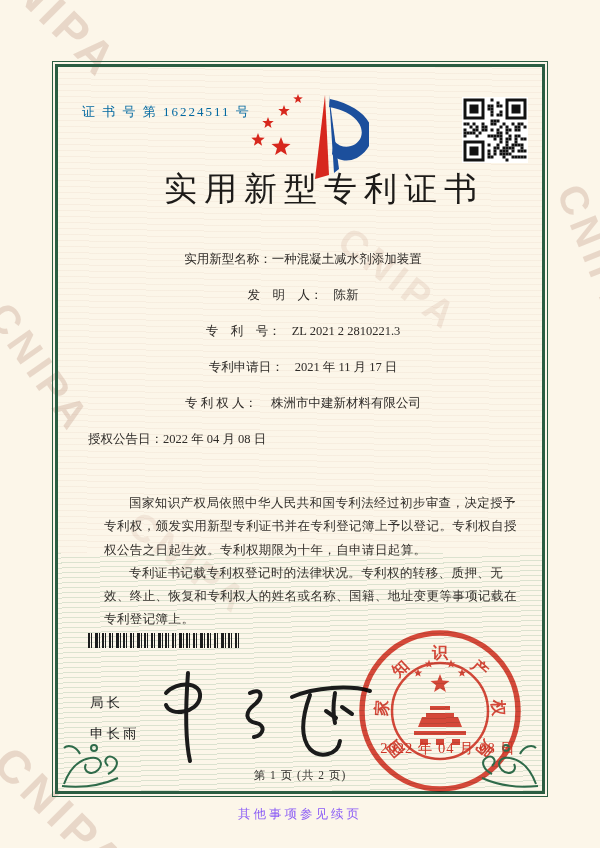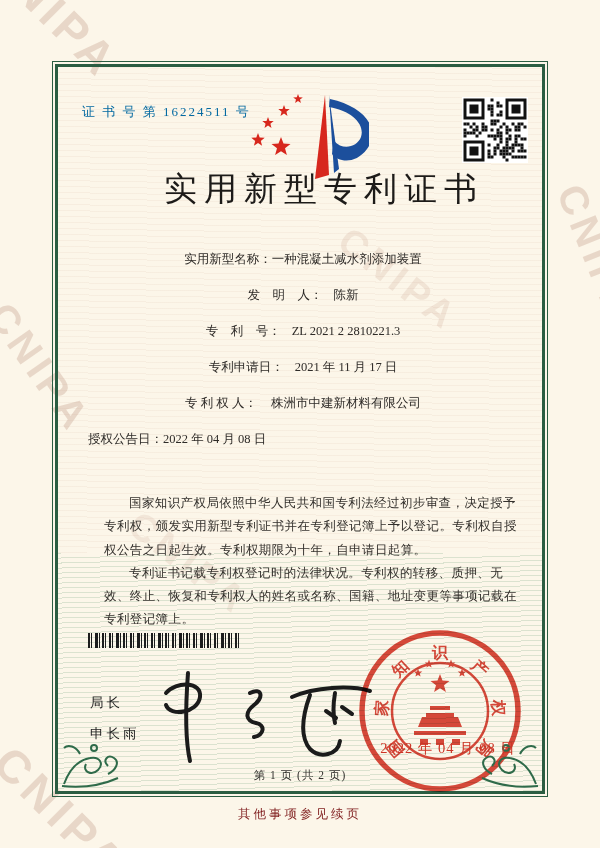--- a/index.html
+++ b/index.html
@@ -76,21 +76,21 @@
   .seal-date{
     position:absolute;left:300px;top:672px;width:180px;text-align:center;
     color:#cd3526;font-size:14.5px;letter-spacing:1px;z-index:3;
   }
   
   .fl{position:absolute;bottom:2px;}
   .fl-r{right:2px;}
   .fl-l{left:2px;transform:scaleX(-1);}
   
   .page-no{position:absolute;left:0;right:0;bottom:8px;text-align:center;font-size:11.5px;letter-spacing:1px;color:#33312e;margin-top:32px;}
-  .note{position:absolute;left:0;right:0;top:806px;text-align:center;font-size:12.5px;letter-spacing:3px;color:#7f1d1d;z-index:2;}
+  .note{position:absolute;left:0;right:0;top:806px;text-align:center;font-size:12.5px;letter-spacing:3px;color:#8b5cf6;z-index:2;}
 </style>
 </head>
 <body>
 
 <div class="wm wm1">CNIPA</div>
 <div class="wm wm2">CNIPA</div>
 <div class="wm wm3">CNIPA</div>
 <div class="wm wm4">CNIPA</div>
 <div class="wm wm5">CNIPA</div>
 <div class="wm wm6">CNIPA</div>

